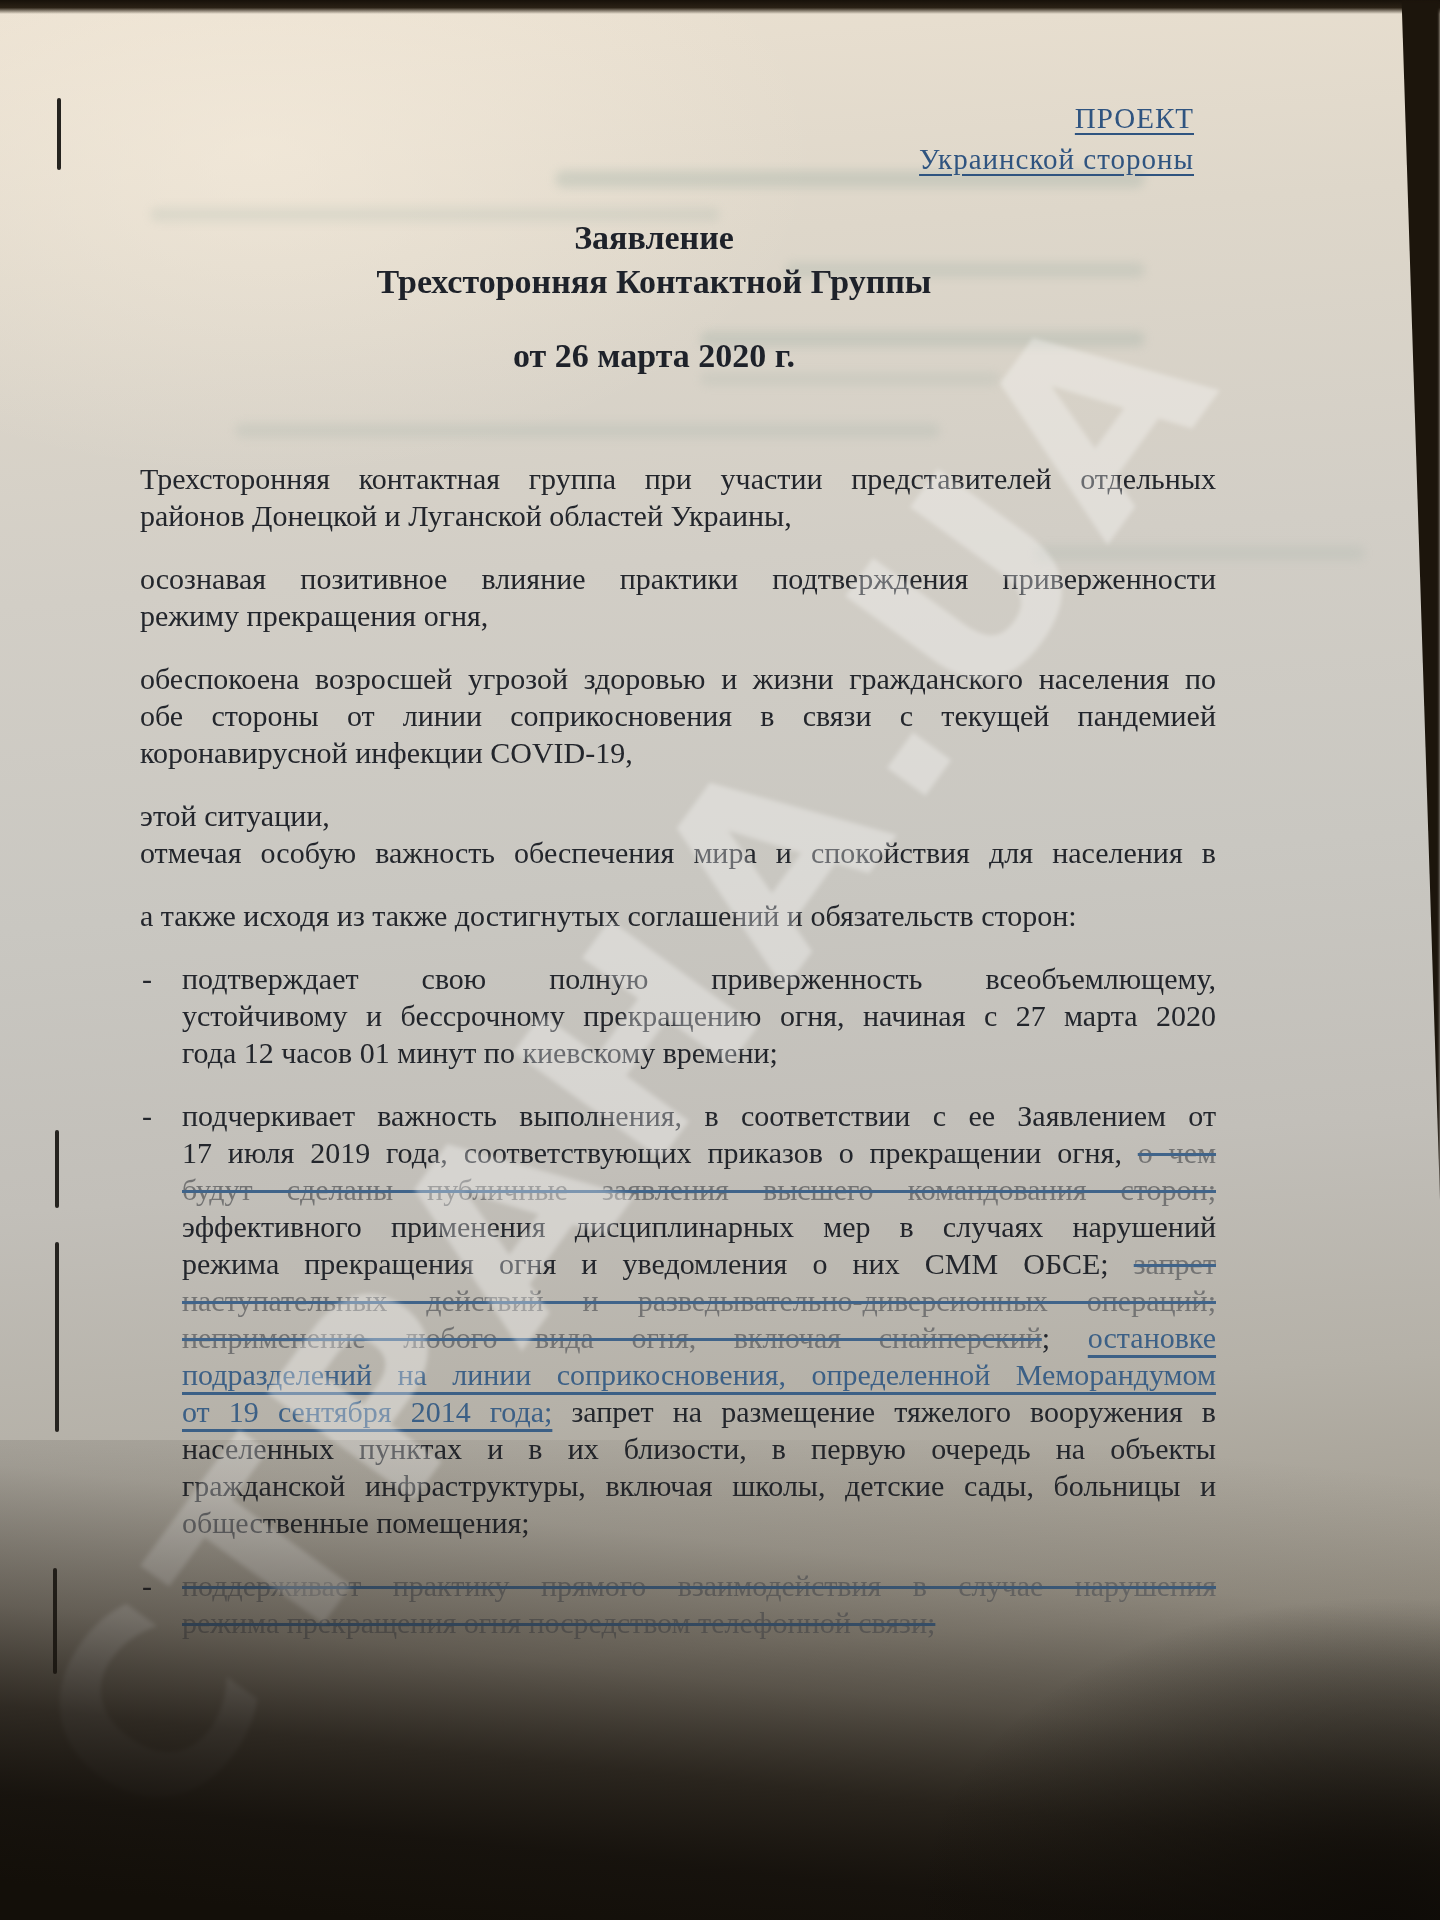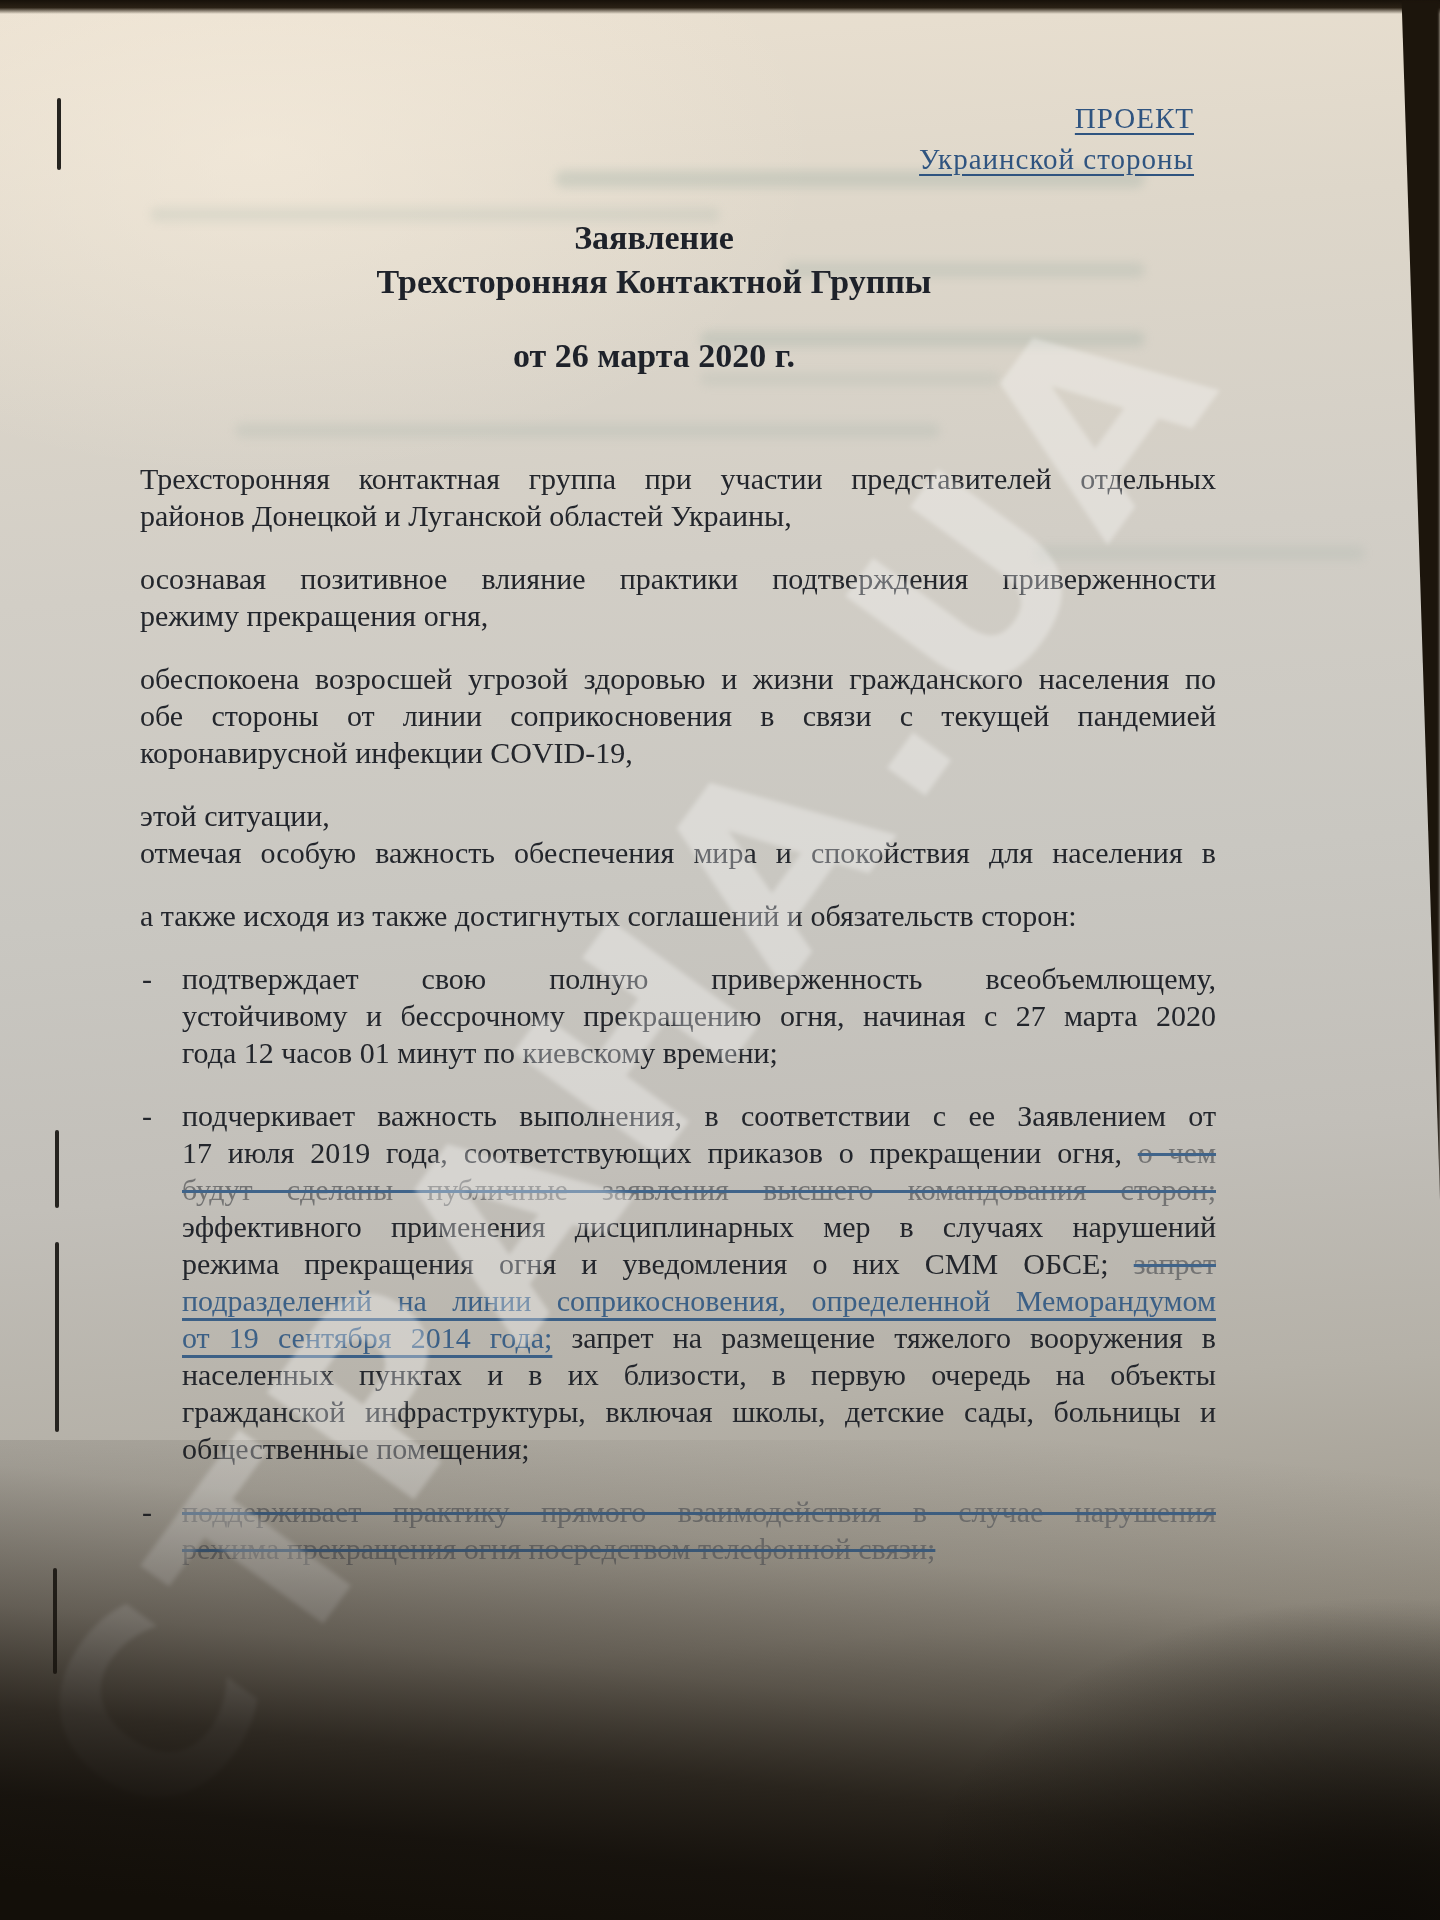--- a/index.html
+++ b/index.html
@@ -138,20 +138,22 @@
         <div class="line j"><span class="seg-n">устойчивому и бессрочному прекращению огня, начиная с 27 марта 2020</span></div>
         <div class="line"><span class="seg-n">года 12 часов 01 минут по киевскому времени;</span></div>
       </div>
       <div class="para bullet">
         <span class="dash">-</span>
         <div class="line j"><span class="seg-n">подчеркивает важность выполнения, в соответствии с ее Заявлением от</span></div>
         <div class="line j"><span class="seg-n">17 июля 2019 года, соответствующих приказов о прекращении огня, </span><span class="seg-st">о чем</span></div>
         <div class="line j"><span class="seg-st">будут  сделаны  публичные  заявления  высшего  командования  сторон;</span></div>
         <div class="line j"><span class="seg-n">эффективного  применения  дисциплинарных  мер  в  случаях  нарушений</span></div>
         <div class="line j"><span class="seg-n">режима  прекращения  огня  и  уведомления  о  них  СММ  ОБСЕ; </span><span class="seg-st">запрет</span></div>
+        <div class="line j"><span class="seg-st">наступательных  действий  и  разведывательно-диверсионных  операций;</span></div>
+        <div class="line j"><span class="seg-st">неприменение  любого  вида  огня,  включая  снайперский</span><span class="seg-n">; </span><span class="seg-u">остановке</span></div>
         <div class="line j"><span class="seg-u">подразделений на линии соприкосновения, определенной Меморандумом</span></div>
         <div class="line j"><span class="seg-u">от 19 сентября 2014 года;</span><span class="seg-n"> запрет на размещение тяжелого вооружения в</span></div>
         <div class="line j"><span class="seg-n">населенных  пунктах  и  в  их  близости,  в  первую  очередь  на  объекты</span></div>
         <div class="line j"><span class="seg-n">гражданской инфраструктуры, включая школы, детские сады, больницы и</span></div>
         <div class="line"><span class="seg-n">общественные помещения;</span></div>
       </div>
       <div class="para bullet">
         <span class="dash">-</span>
         <div class="line j"><span class="seg-st">поддерживает  практику  прямого  взаимодействия  в  случае  нарушения</span></div>
         <div class="line"><span class="seg-st">режима прекращения огня посредством телефонной связи;</span></div>

